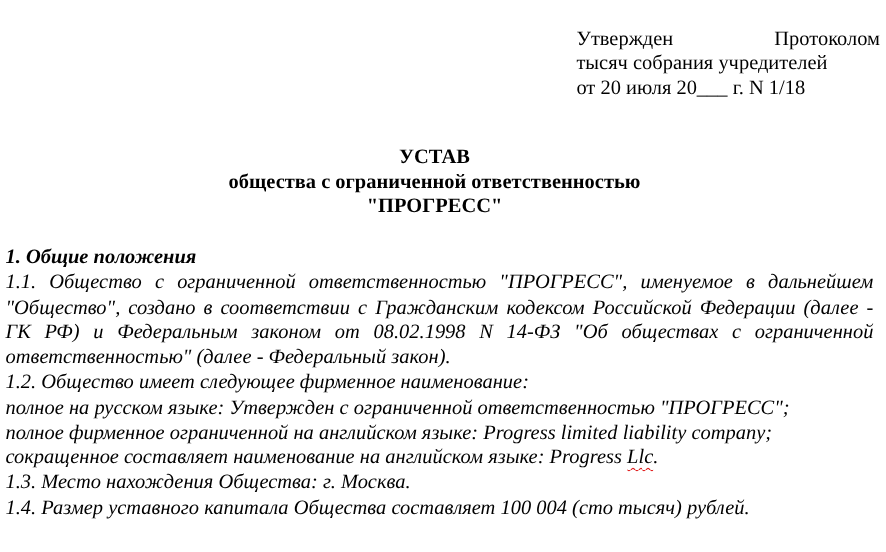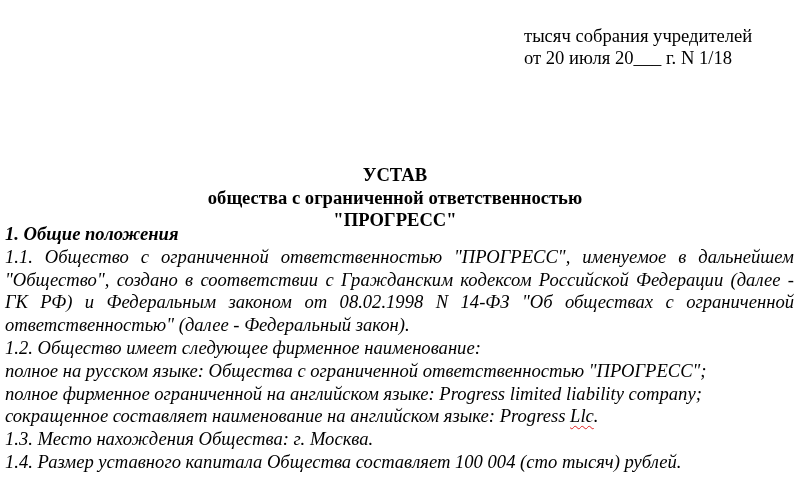--- a/index.html
+++ b/index.html
@@ -38,21 +38,20 @@
       justify-content: space-between;
     }
     .title-block {
       position: absolute;
       left: 0;
       top: 132px;
       width: 790px;
       text-align: center;
       font-weight: bold;
       line-height: 22.5px;
-      margin-top: 32px;
     }
     .body-text {
       position: absolute;
       left: 5px;
       top: 223px;
       width: 789px;
       line-height: 22.8px;
       font-style: italic;
     }
     .body-text .p {
@@ -73,35 +72,39 @@
       text-decoration-thickness: 1px;
       text-underline-offset: 3px;
     }
   </style>
 </head>
 <body>
 
 <div class="page">
 
   <div class="approval">
+    <div class="line justify">
+      <span>Утвержден</span>
+      <span>Протоколом</span>
+    </div>
     <div class="line">тысяч собрания учредителей</div>
     <div class="line">от 20 июля 20___ г. N 1/18</div>
   </div>
 
   <div class="title-block">
     <div>УСТАВ</div>
     <div>общества с ограниченной ответственностью</div>
     <div>"ПРОГРЕСС"</div>
   </div>
 
   <div class="body-text">
     <div class="p section-heading">1. Общие положения</div>
     <div class="p justified">1.1. Общество с ограниченной ответственностью "ПРОГРЕСС", именуемое в дальнейшем "Общество", создано в соответствии с Гражданским кодексом Российской Федерации (далее - ГК РФ) и Федеральным законом от 08.02.1998 N 14-ФЗ "Об обществах с ограниченной ответственностью" (далее - Федеральный закон).</div>
     <div class="p nowrap">1.2. Общество имеет следующее фирменное наименование:</div>
-    <div class="p nowrap">полное на русском языке: Общества с ограниченной ответственностью "ПРОГРЕСС";</div>
+    <div class="p nowrap">полное на русском языке: Утвержден с ограниченной ответственностью "ПРОГРЕСС";</div>
     <div class="p nowrap">полное фирменное ограниченной на английском языке: Progress limited liability company;</div>
     <div class="p nowrap">
       <span>сокращенное составляет наименование на английском языке: Progress </span><span class="spell-error">Llc</span><span>.</span>
     </div>
     <div class="p nowrap">1.3. Место нахождения Общества: г. Москва.</div>
     <div class="p nowrap">1.4. Размер уставного капитала Общества составляет 100 004 (сто тысяч) рублей.</div>
   </div>
 
 </div>
 

